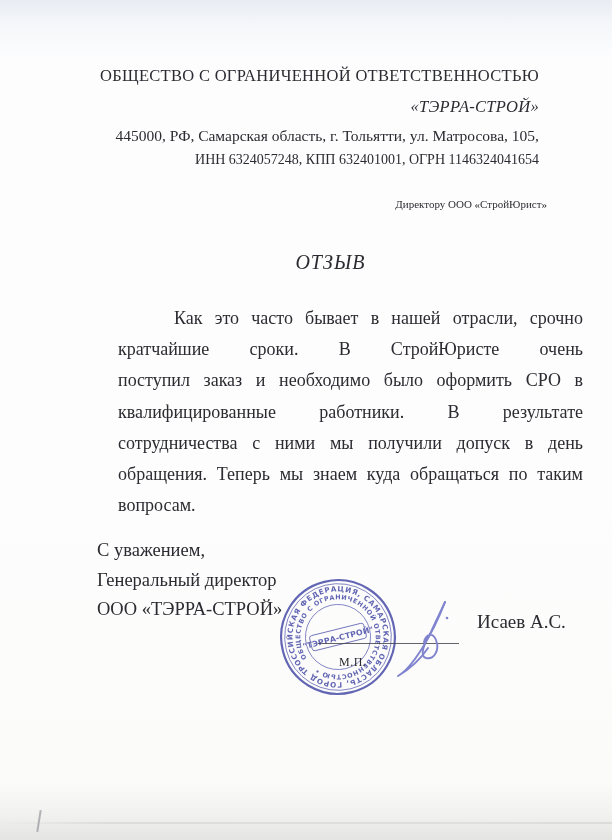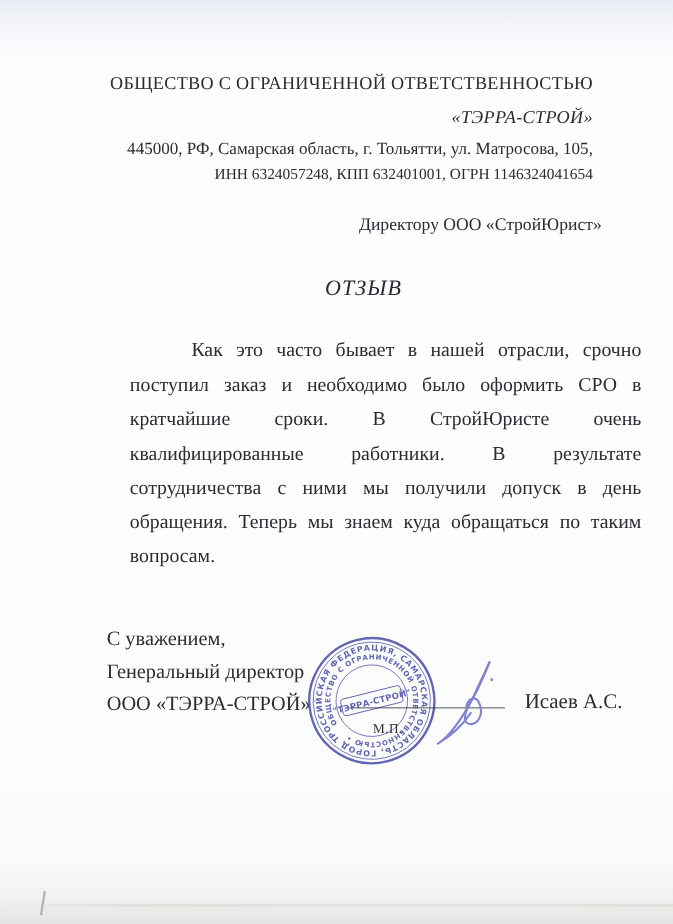--- a/index.html
+++ b/index.html
@@ -13,35 +13,35 @@
   .nowrap { white-space:nowrap; }
 
   .header { position:absolute; top:66px; left:74px; width:465px; text-align:right; }
   .header .org  { font-size:16.5px; letter-spacing:.3px; }
   .header .name { font-size:16.5px; margin-top:11px; letter-spacing:.3px;font-style:italic; }
   .header .addr { font-size:15.5px; margin-top:10px; }
   .header .reg  { font-size:14px; margin-top:7px; }
 
   .ref { position:absolute; top:196px; left:88px; font-size:16.5px; }
   .addressee { position:absolute; top:194px; right:65px; text-align:right;
-               font-size:16px; line-height:21px; }
+               font-size:11px; line-height:21px; }
 
   .title { position:absolute; top:251px; left:98px; width:465px;
            text-align:center; font-size:20px; letter-spacing:1px;font-style:italic; }
 
   .body-text { position:absolute; top:303px; left:98px; width:465px;
                font-size:18px; line-height:31.2px;margin-left:20px; }
   .body-line { text-align:justify; text-align-last:justify; word-spacing:1px; }
   .body-line.first-line { text-indent:56px; }
   .body-line.last-line  { text-align-last:left; }
 
-  .closing { position:absolute; top:567px; left:97px;
+  .closing { position:absolute; top:536px; left:97px;
              font-size:18.5px; line-height:29.6px; }
 
-  .signer-name { position:absolute; top:628px; left:477px; font-size:19px; }
+  .signer-name { position:absolute; top:611px; left:477px; font-size:19px; }
   .seal-note   { position:absolute; top:655px; left:339px; font-size:12px; letter-spacing:.5px; }
   .sig-line { position:absolute; top:643px; left:318px; width:141px; height:1px;
               background:rgba(60,60,70,.8); }
 
   .stamp { position:absolute; top:575px; left:276px; width:124px; height:124px; opacity:.88; }
   .stamp text { fill:var(--stamp_blue,#4d51a9); font-family:"DejaVu Sans",sans-serif; font-weight:bold; }
   .stamp circle, .stamp rect { fill:none; stroke:var(--stamp_blue,#4d51a9); }
 
   .signature { position:absolute; top:596px; left:388px; width:75px; height:90px; }
   .signature path { fill:none; stroke:var(--sig_blue,#8084ce); stroke-width:1.9;
@@ -68,22 +68,22 @@
 
 
   <div class="addressee">
     <div class="nowrap">Директору ООО «СтройЮрист»</div>
   </div>
 
   <div class="title">ОТЗЫВ</div>
 
   <div class="body-text">
       <div class="body-line first-line">Как это часто бывает в нашей отрасли, срочно</div>
+      <div class="body-line">кратчайшие сроки. В СтройЮристе очень</div>
       <div class="body-line">поступил заказ и необходимо было оформить СРО в</div>
-      <div class="body-line">кратчайшие сроки. В СтройЮристе очень</div>
       <div class="body-line">квалифицированные работники. В результате</div>
       <div class="body-line">сотрудничества с ними мы получили допуск в день</div>
       <div class="body-line">обращения. Теперь мы знаем куда обращаться по таким</div>
       <div class="body-line last-line">вопросам.</div>
     </div>
 
   <div class="closing">
     <div class="nowrap">С уважением,</div>
     <div class="nowrap">Генеральный директор</div>
     <div class="nowrap">ООО «ТЭРРА-СТРОЙ»</div>

